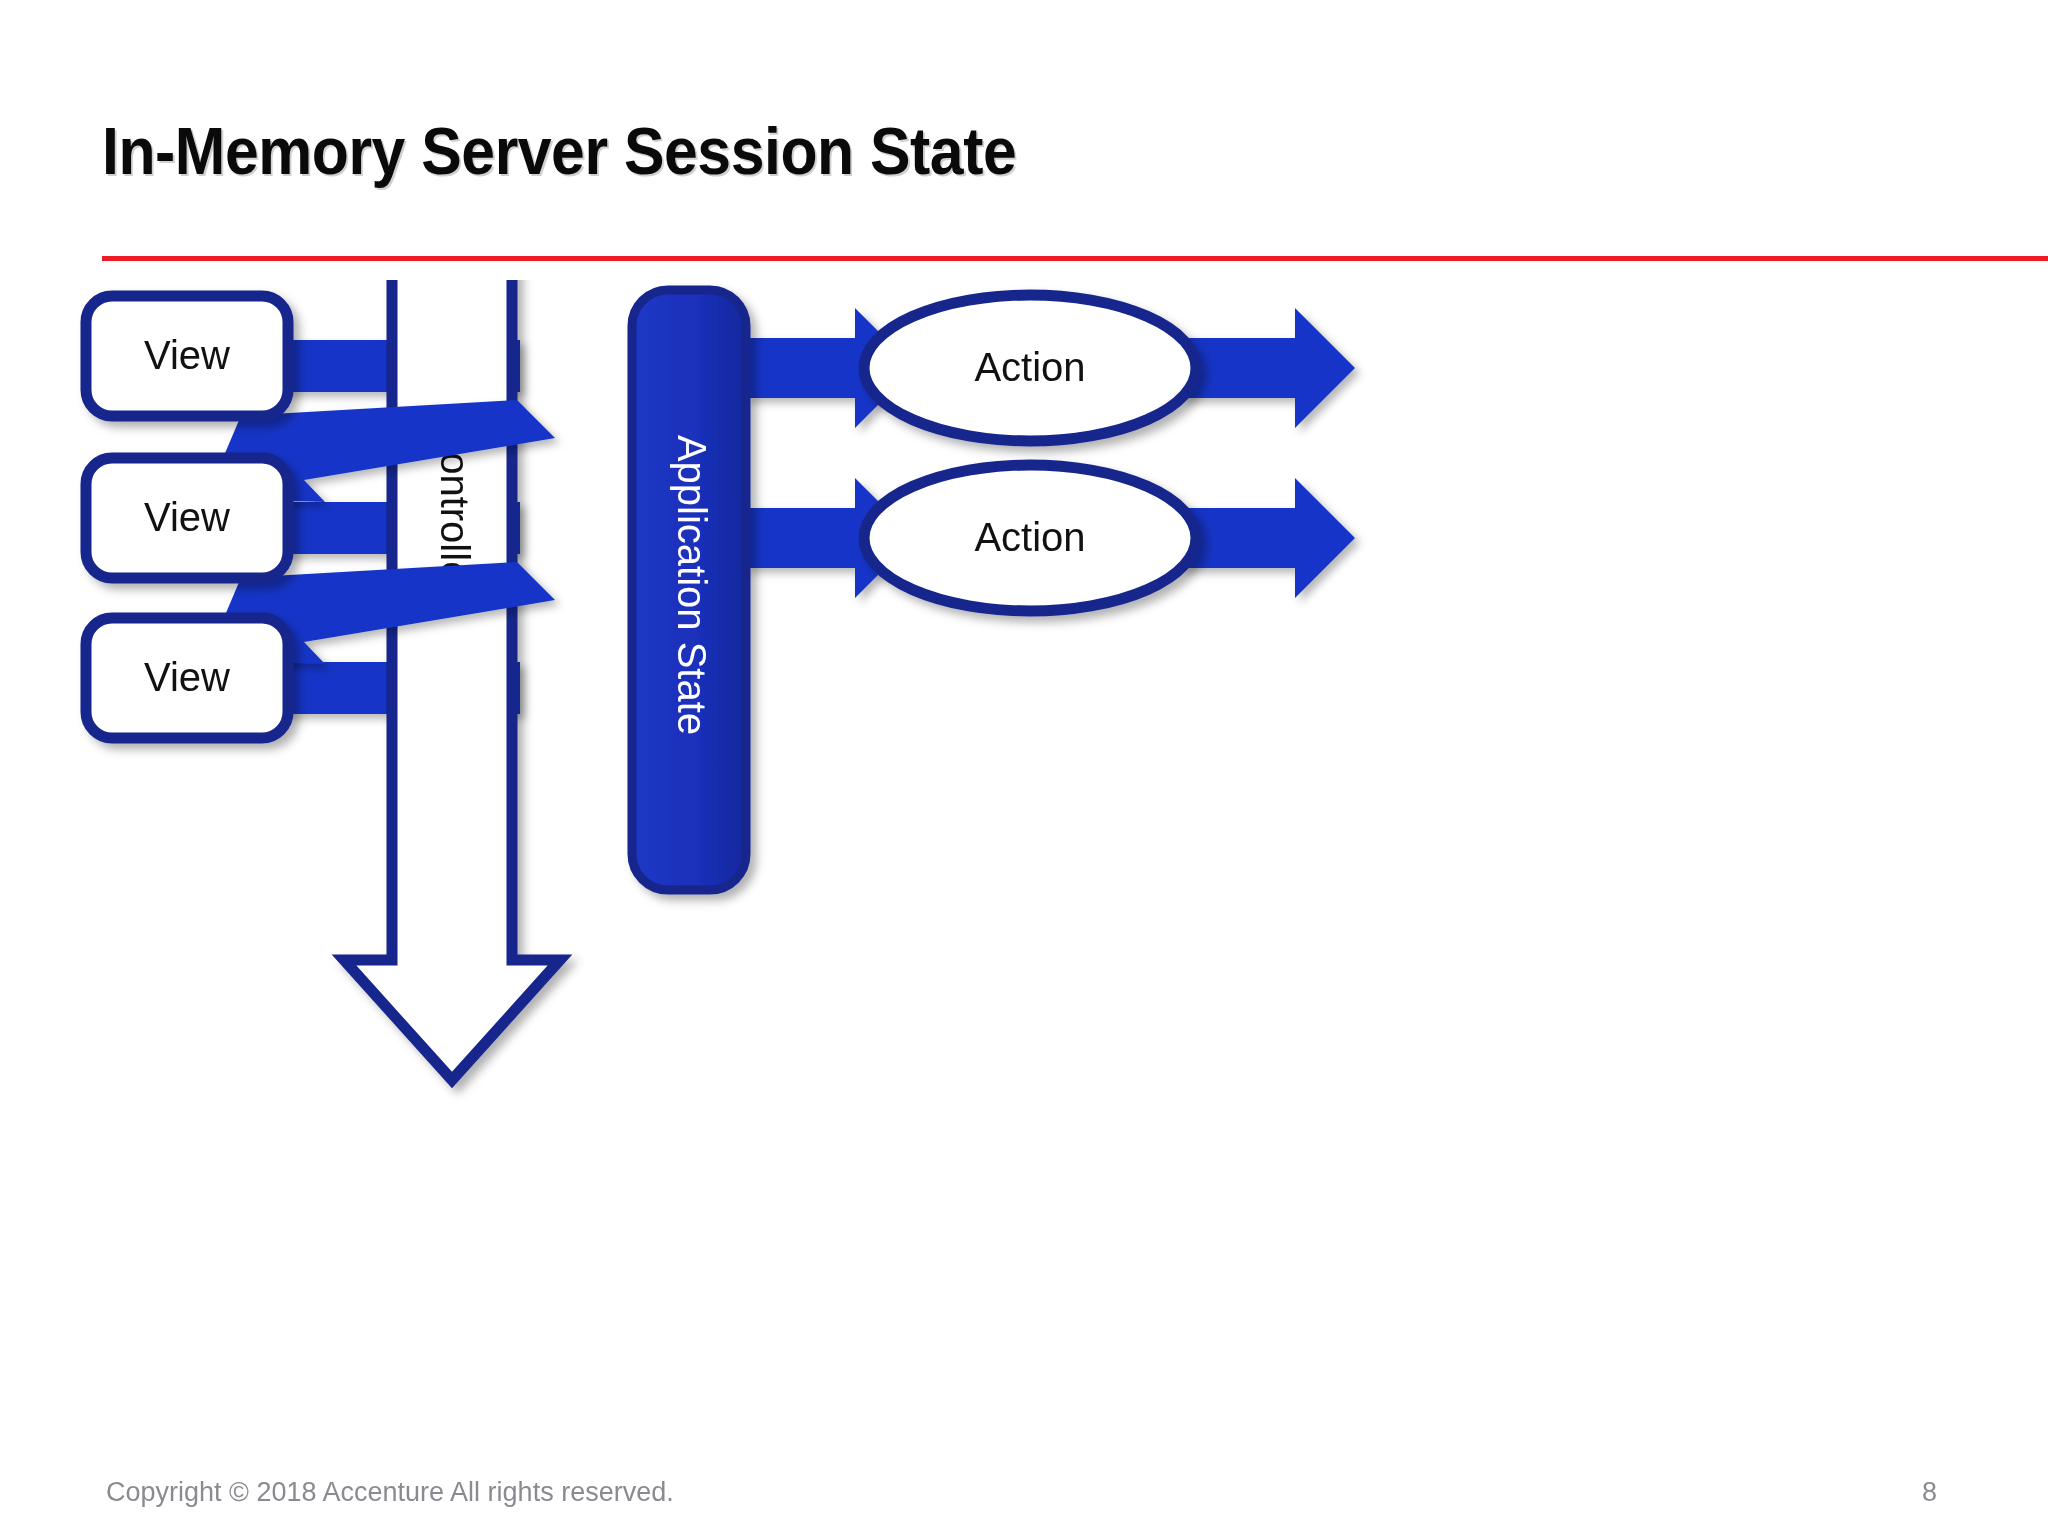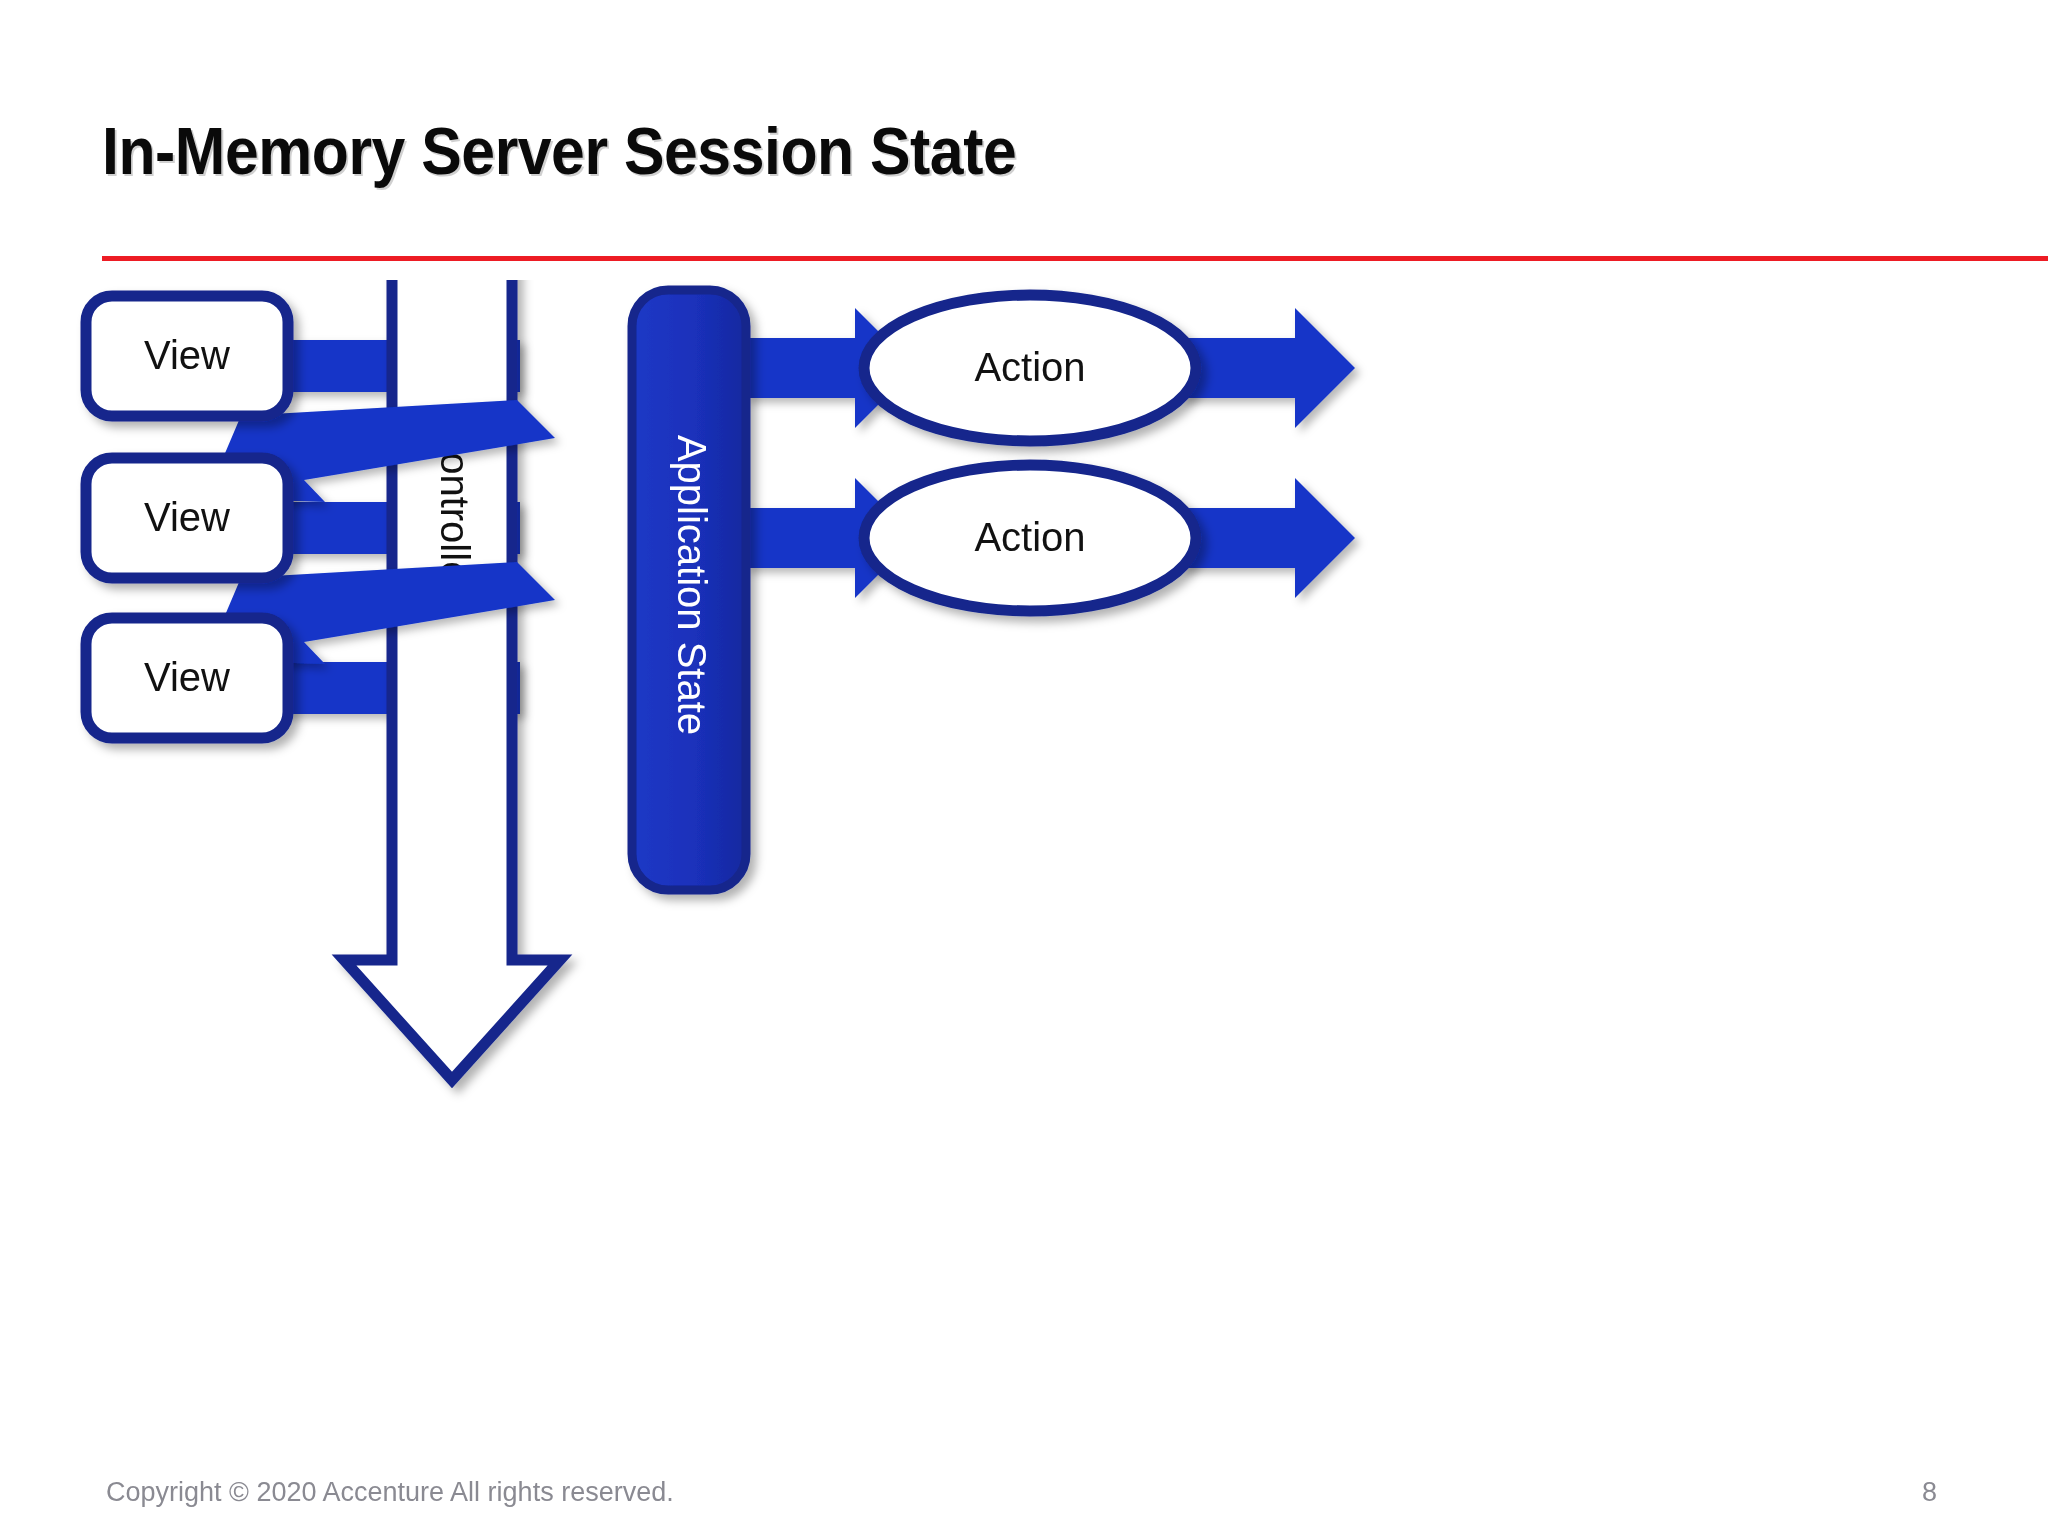--- a/index.html
+++ b/index.html
@@ -180,15 +180,15 @@
   <text class="node-label" x="1030" y="90" text-anchor="middle" dominant-baseline="middle">Action</text>
 
   <g filter="url(#dropshadow)">
     <ellipse cx="1030" cy="258" rx="166" ry="73" fill="#ffffff" stroke="#14268c" stroke-width="11"></ellipse>
   </g>
   <text class="node-label" x="1030" y="260" text-anchor="middle" dominant-baseline="middle">Action</text>
 
 </svg>
 </div>
 
-<div id="footer-copyright">Copyright © 2020 Accenture  All rights reserved.</div>
+<div id="footer-copyright">Copyright © 2018 Accenture  All rights reserved.</div>
 
 <div id="footer-pagenum">8</div>
 
 </body></html>

